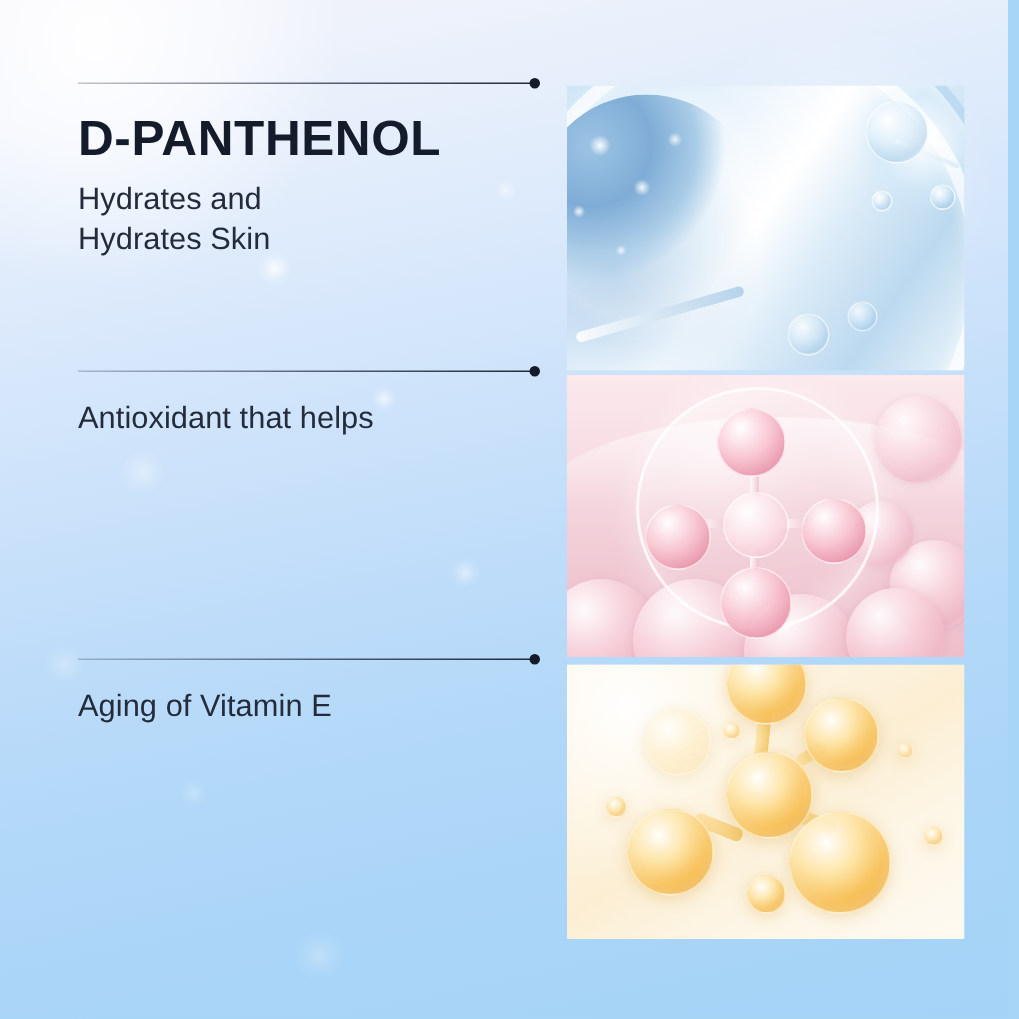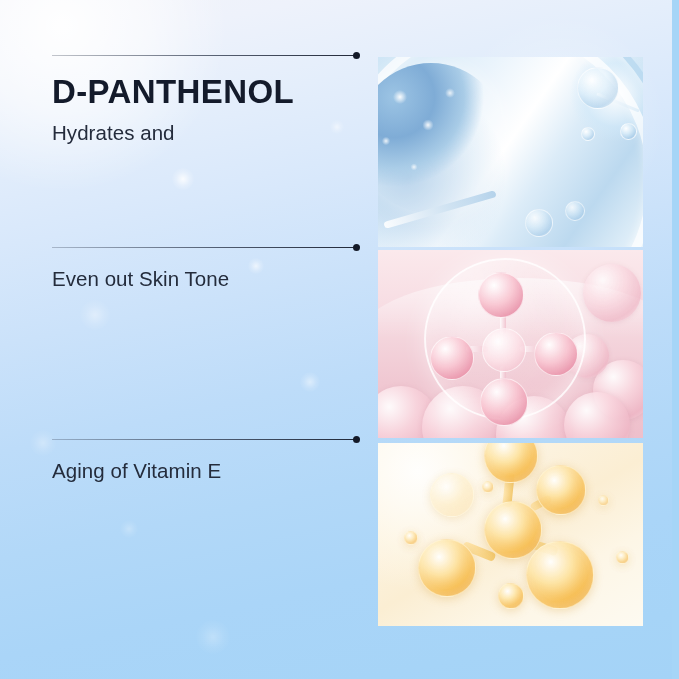--- a/index.html
+++ b/index.html
@@ -297,30 +297,31 @@
   <div class="bokeh b8"></div>
 
   <div class="row r1">
     <div class="rule-wrap">
       <div class="rule-line"></div>
       <div class="rule-dot"></div>
     </div>
     <h2 class="headline">D-PANTHENOL</h2>
     <p class="subtext">
       <span class="ln">Hydrates and</span>
+      <span class="ln">Hydrates Skin</span>
     </p>
   </div>
 
   <div class="row r2">
     <div class="rule-wrap">
       <div class="rule-line"></div>
       <div class="rule-dot"></div>
     </div>
     <p class="subtext">
-      <span class="ln">Even out Skin Tone</span>
+      <span class="ln">Antioxidant that helps</span>
     </p>
   </div>
 
   <div class="row r3">
     <div class="rule-wrap">
       <div class="rule-line"></div>
       <div class="rule-dot"></div>
     </div>
     <p class="subtext">
       <span class="ln">Aging of Vitamin E</span>

